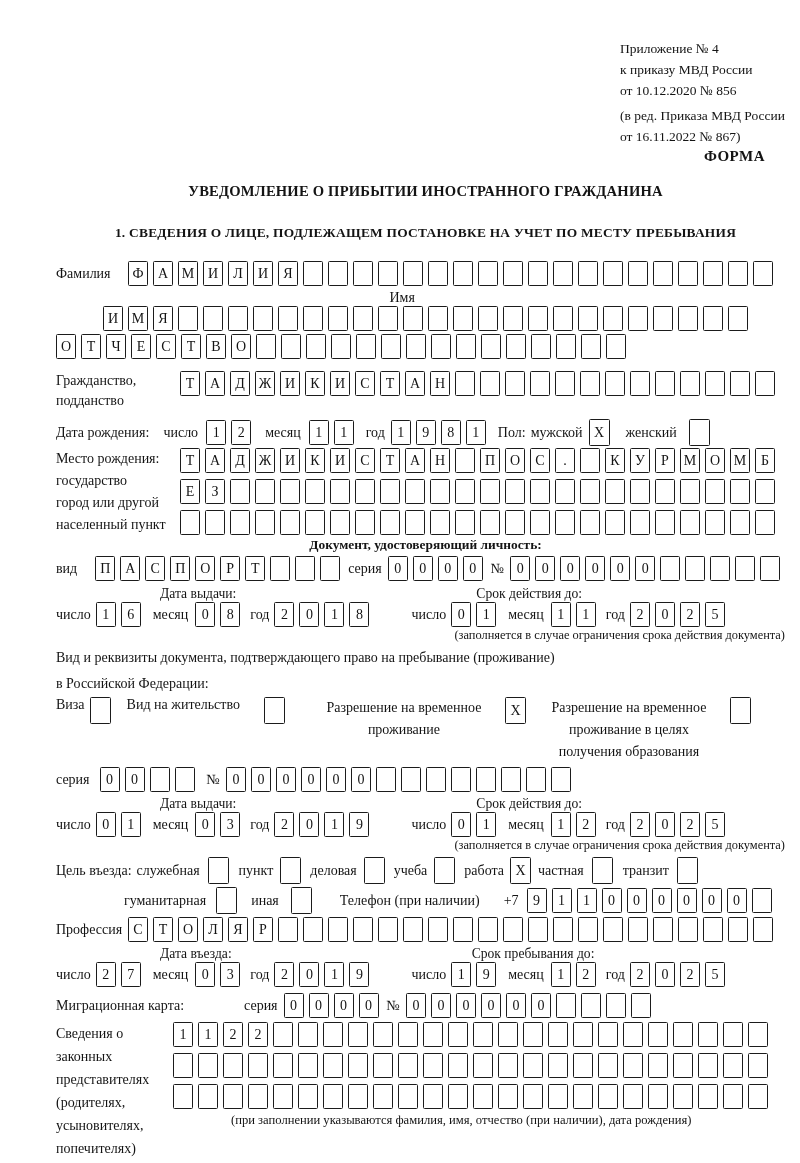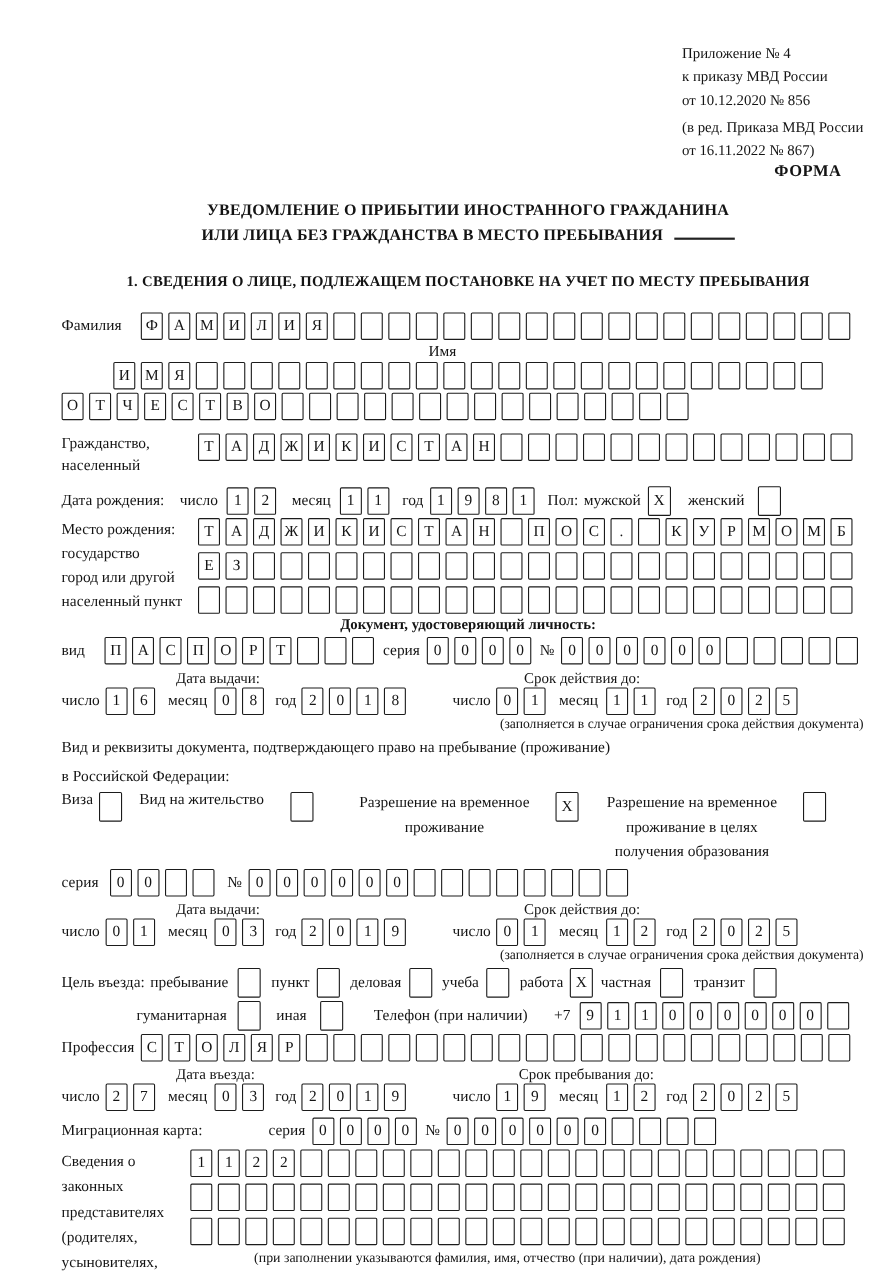--- a/index.html
+++ b/index.html
@@ -50,21 +50,20 @@
     <div>от 10.12.2020 № 856</div>
     <div class="note">(в ред. Приказа МВД России</div>
     <div>от 16.11.2022 № 867)</div>
   </div>
   <div class="forma">ФОРМА</div>
 
   <div class="content">
 
     <div class="title">
       <div>УВЕДОМЛЕНИЕ О ПРИБЫТИИ ИНОСТРАННОГО ГРАЖДАНИНА</div>
-      <div><span>ИЛИ ЛИЦА БЕЗ ГРАЖДАНСТВА В МЕСТО ПРЕБЫВАНИЯ</span><span class="blank-line"></span></div>
     </div>
 
     <div class="sec1">1. СВЕДЕНИЯ О ЛИЦЕ, ПОДЛЕЖАЩЕМ ПОСТАНОВКЕ НА УЧЕТ ПО МЕСТУ ПРЕБЫВАНИЯ</div>
 
     <div class="row" style="margin-top:20px;">
       <span class="lbl" style="width:72px;">Фамилия</span>
       <span class="boxes">
           <span class="cell">Ф</span>
           <span class="cell">А</span>
           <span class="cell">М</span>
@@ -150,21 +149,21 @@
           <span class="cell"></span>
           <span class="cell"></span>
           <span class="cell"></span>
           <span class="cell"></span>
         </span>
     </div>
 
     <div class="row top" style="margin-top:0;height:42px;">
       <span class="lblcol" style="width:124px;line-height:20px;">
         <span>Гражданство,</span><br>
-        <span>населенный</span>
+        <span>подданство</span>
       </span>
       <span class="boxes">
           <span class="cell">Т</span>
           <span class="cell">А</span>
           <span class="cell">Д</span>
           <span class="cell">Ж</span>
           <span class="cell">И</span>
           <span class="cell">К</span>
           <span class="cell">И</span>
           <span class="cell">С</span>
@@ -474,21 +473,21 @@
           <span class="cell">0</span>
           <span class="cell">2</span>
           <span class="cell">5</span>
         </span>
     </div>
 
     <div class="caption">(заполняется в случае ограничения срока действия документа)</div>
 
     <div class="row" style="margin-top:4px;">
       <span class="lbl">Цель въезда:</span>
-      <span class="lbl" style="margin-left:5px;">пребывание</span>
+      <span class="lbl" style="margin-left:5px;">служебная</span>
       <span class="cb" style="margin-left:8px;"></span>
       <span class="lbl" style="margin-left:10px;">пункт</span>
       <span class="cb" style="margin-left:7px;"></span>
       <span class="lbl" style="margin-left:9px;">деловая</span>
       <span class="cb" style="margin-left:7px;"></span>
       <span class="lbl" style="margin-left:9px;">учеба</span>
       <span class="cb" style="margin-left:7px;"></span>
       <span class="lbl" style="margin-left:9px;">работа</span>
       <span class="cb" style="margin-left:6px;">X</span>
       <span class="lbl" style="margin-left:7px;">частная</span>

